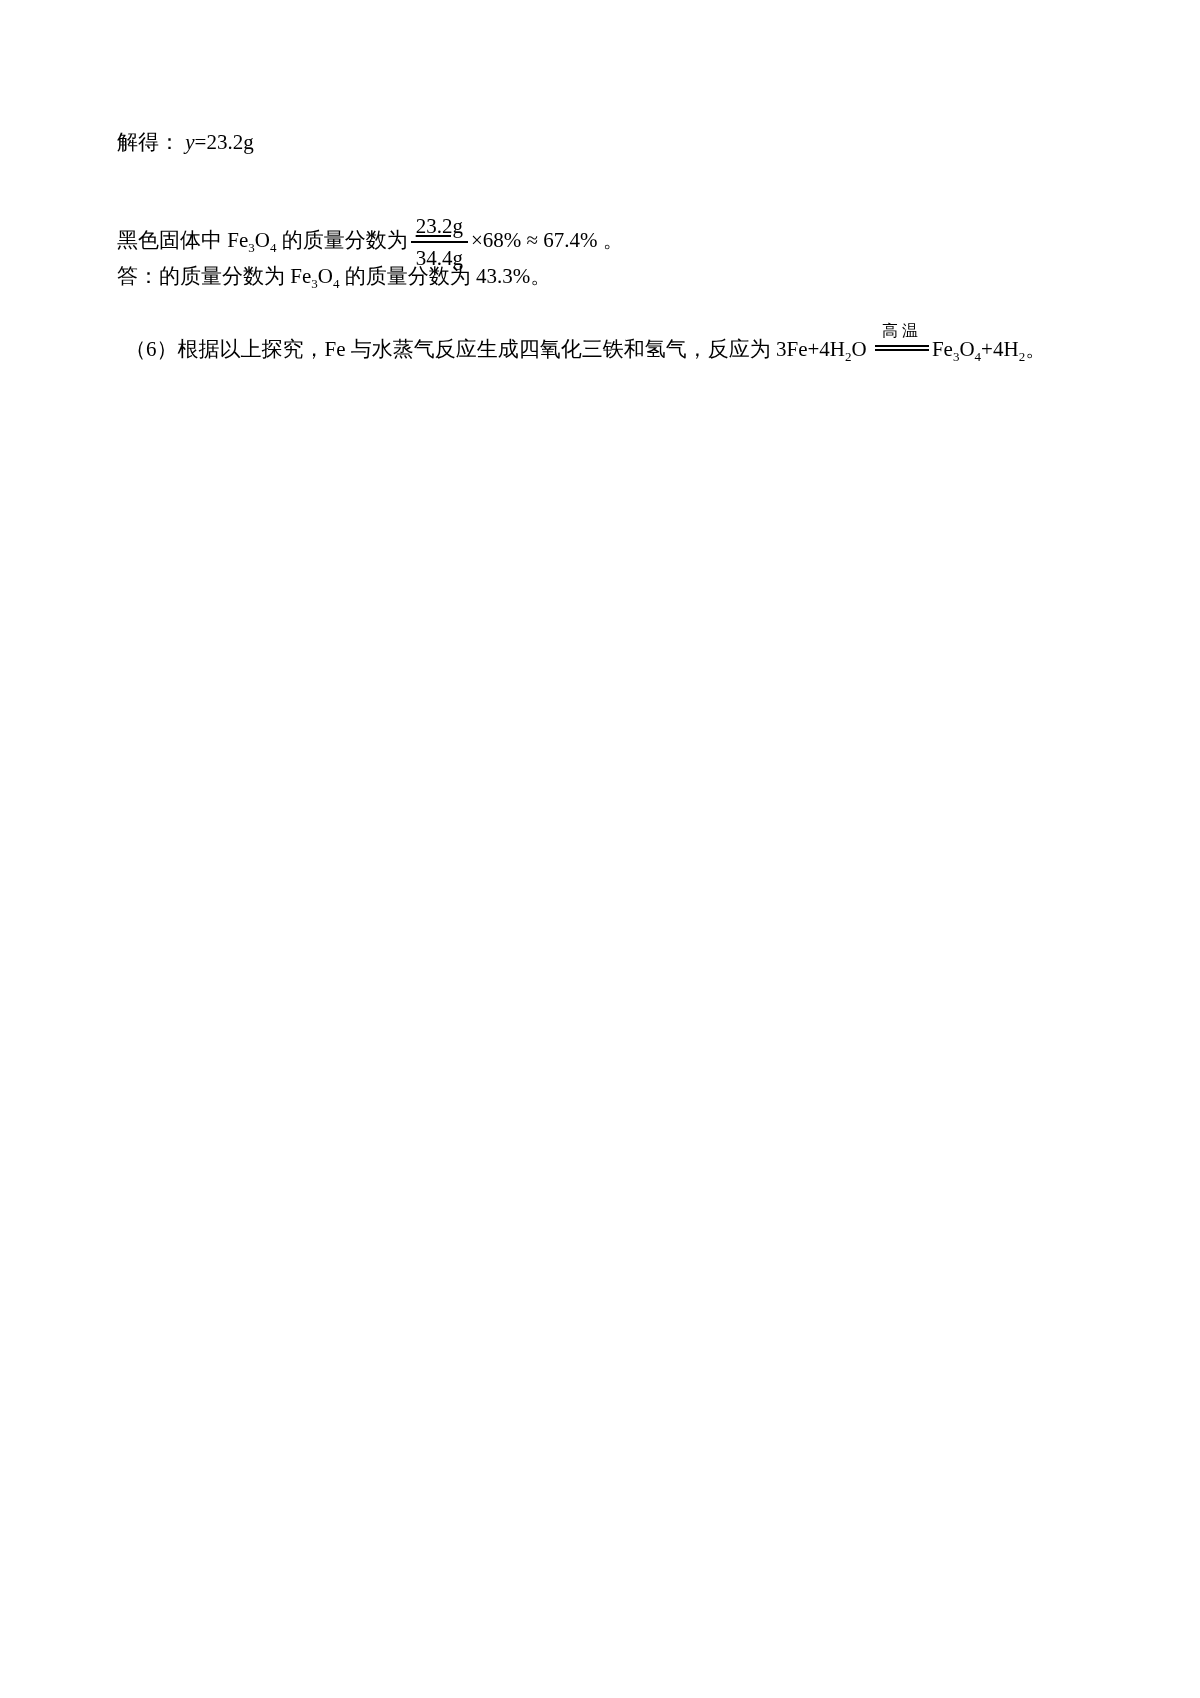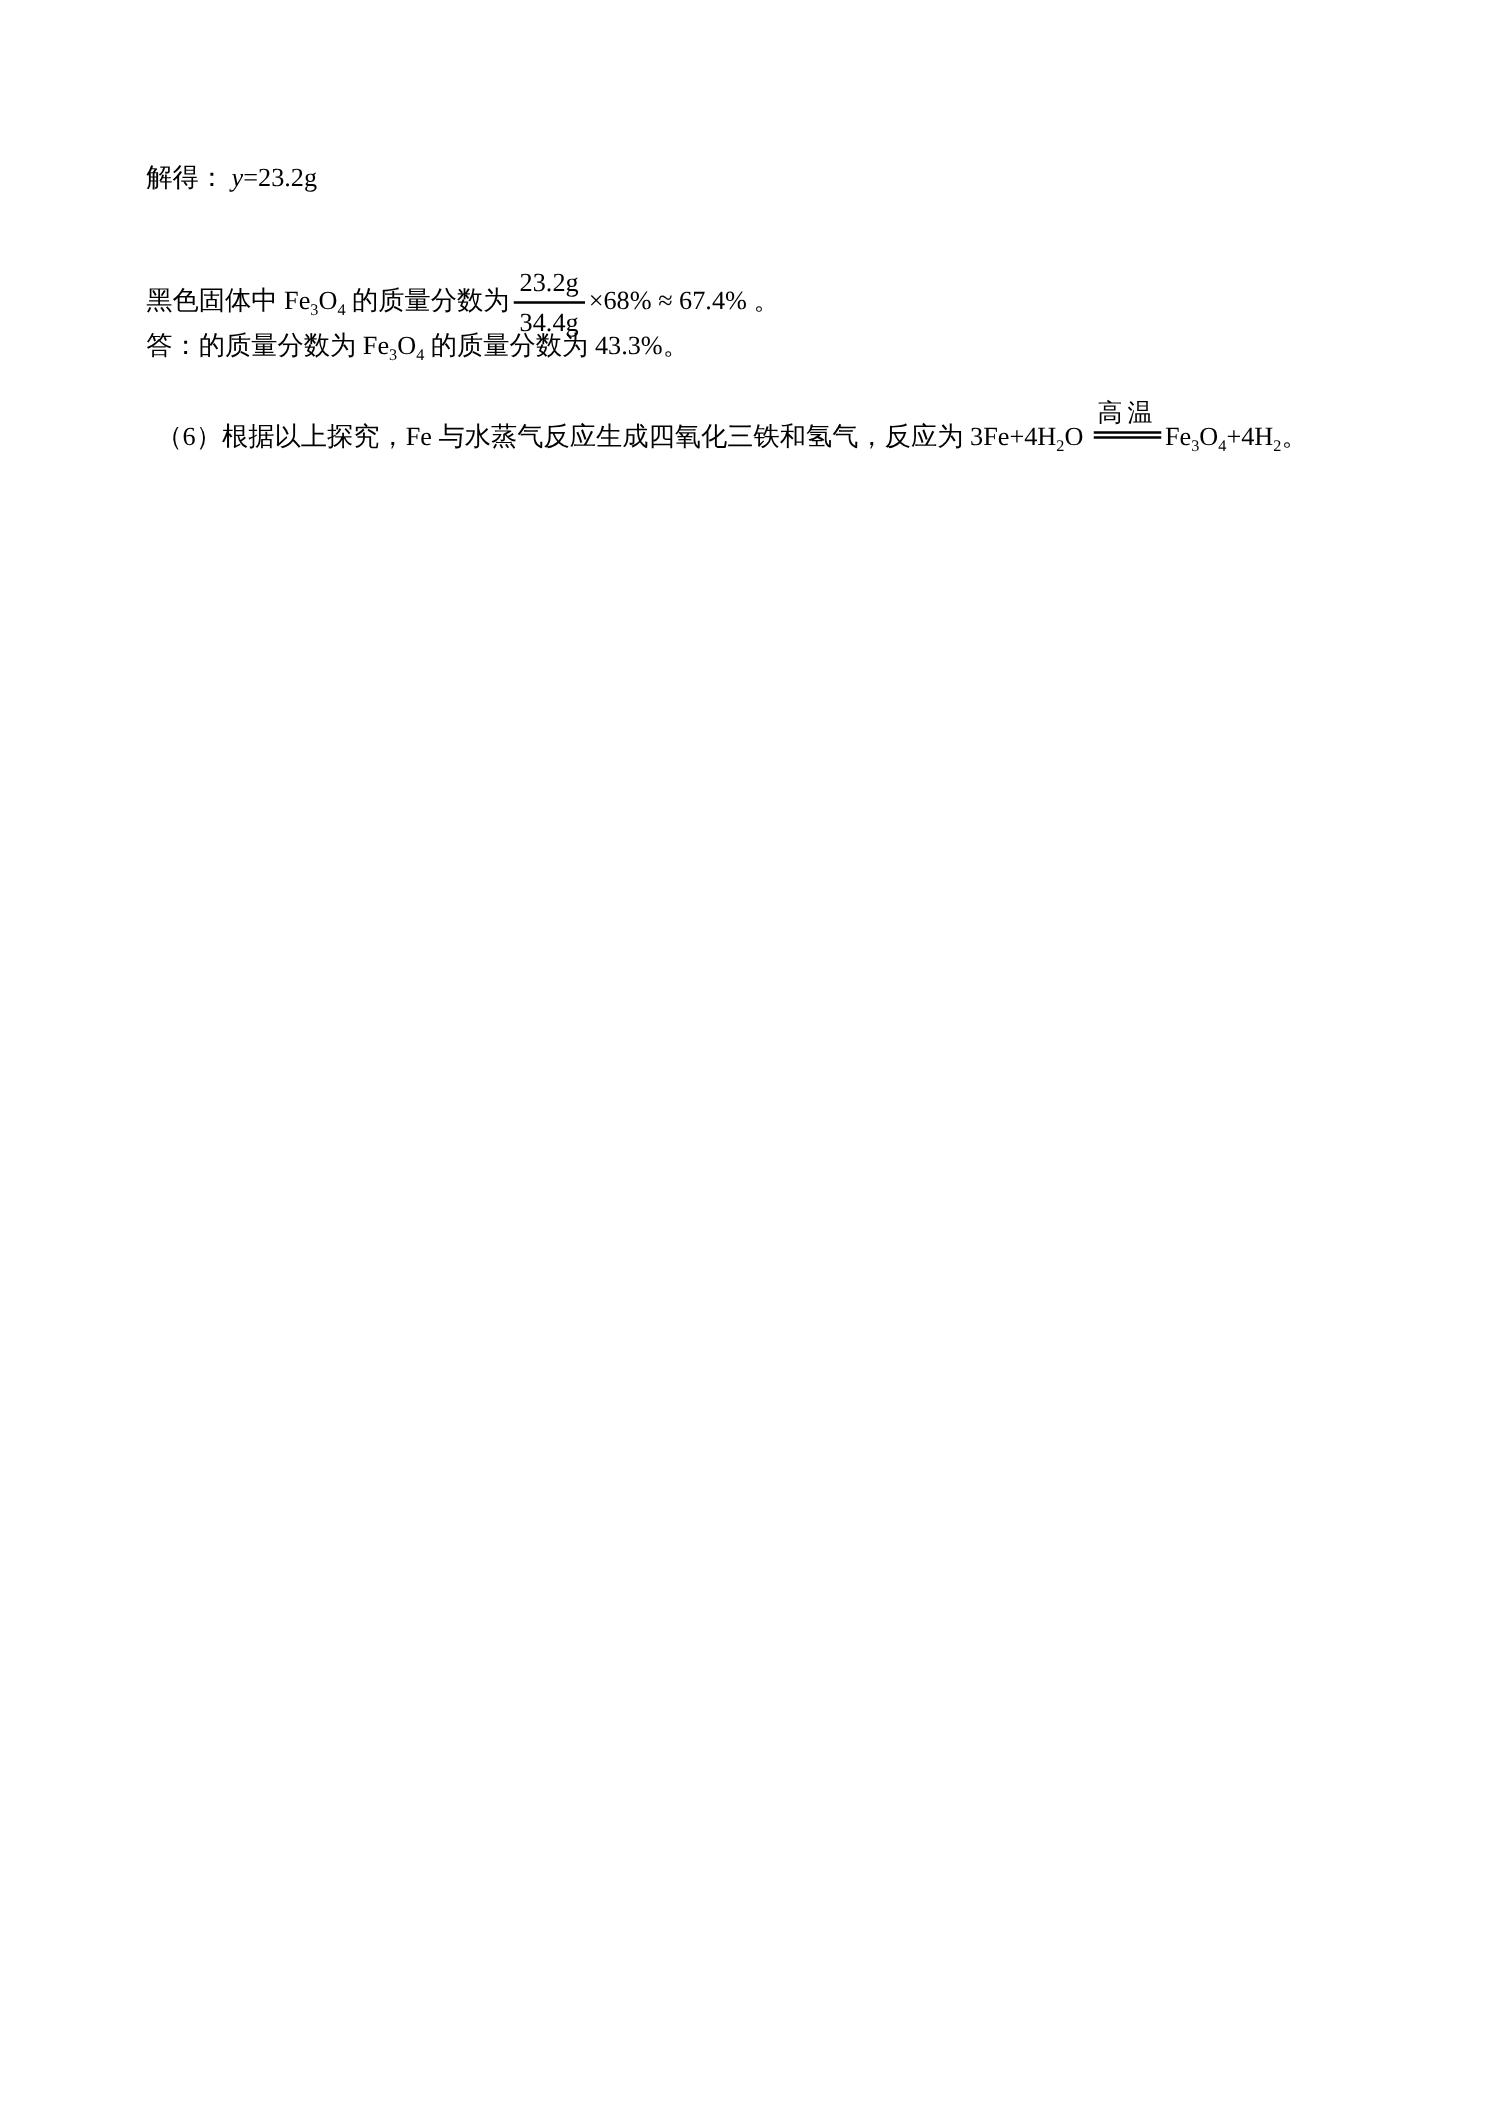--- a/index.html
+++ b/index.html
@@ -26,20 +26,21 @@
     vertical-align: middle;
     text-align: center;
     margin: 0 3px;
     line-height: normal;
   }
   .frac-num {
     display: block;
     line-height: 26px;
     padding: 1px 5px 2px;
     border-bottom: 2px solid #000;
+    text-decoration: underline;
   }
   .frac-den {
     display: block;
     line-height: 26px;
     padding: 2px 5px 1px;
     text-align: right;
   }
   .rxn-cond {
     position: relative;
     display: inline-block;
@@ -53,21 +54,21 @@
     width: 54px;
     height: 6px;
     border-top: 2px solid #000;
     border-bottom: 2px solid #000;
   }
   .cond-label {
     position: absolute;
     left: 50%;
     transform: translateX(-50%);
     bottom: 10px;
-    font-size: 20px;
+    font-size: 16px;
     line-height: 20px;
     letter-spacing: 4px;
     white-space: nowrap;
     margin-top: 24px;
   }
 </style>
 </head>
 <body>
 
 <div class="page">

